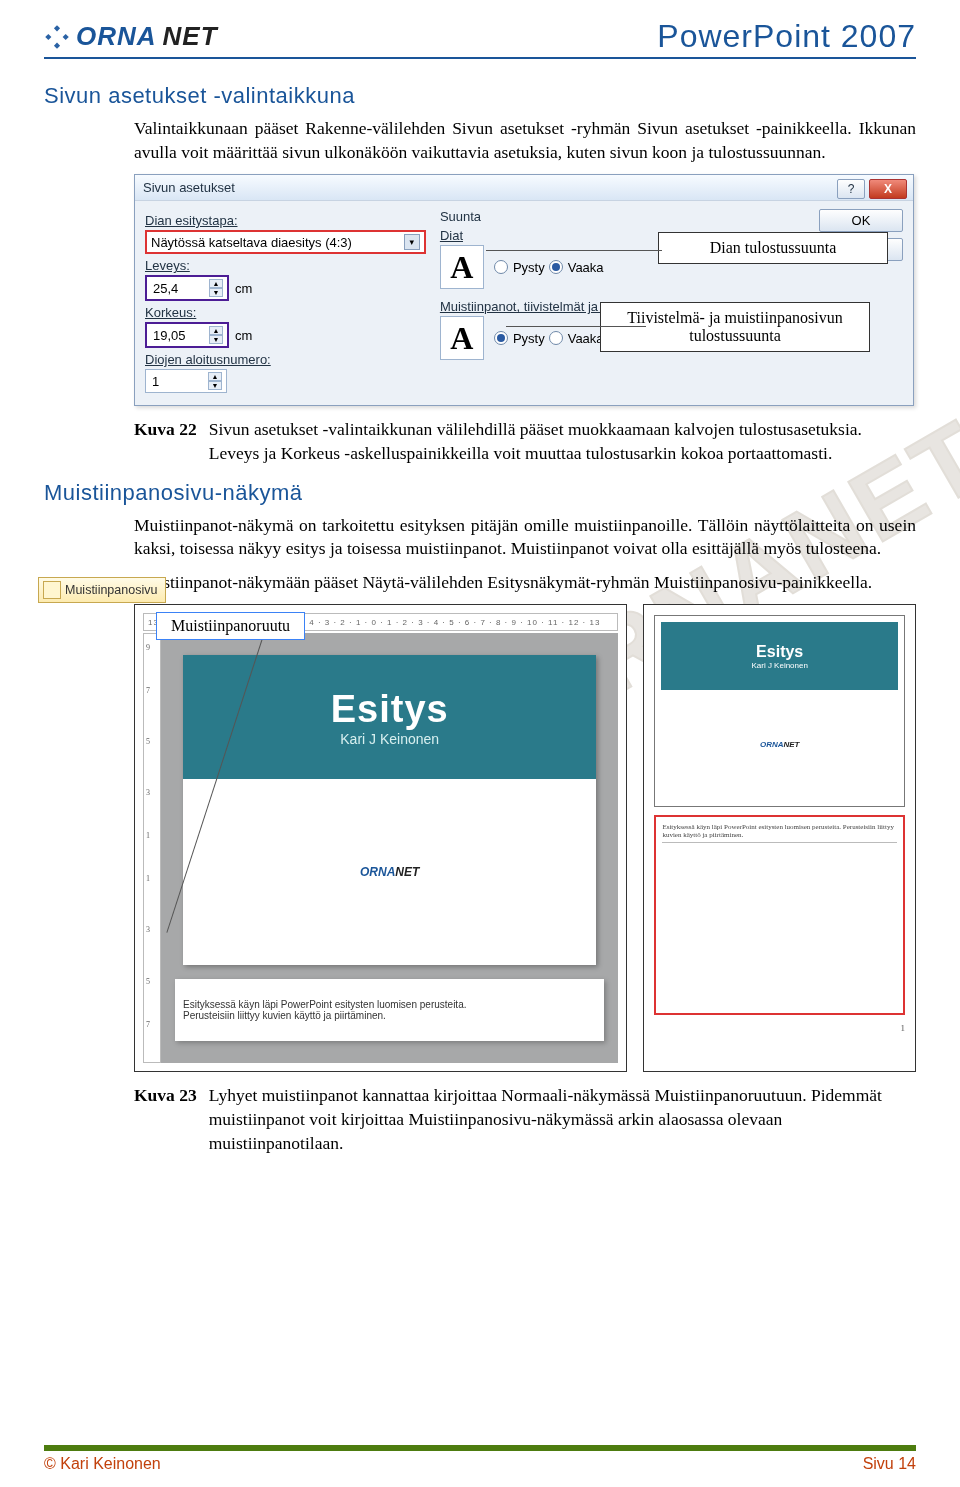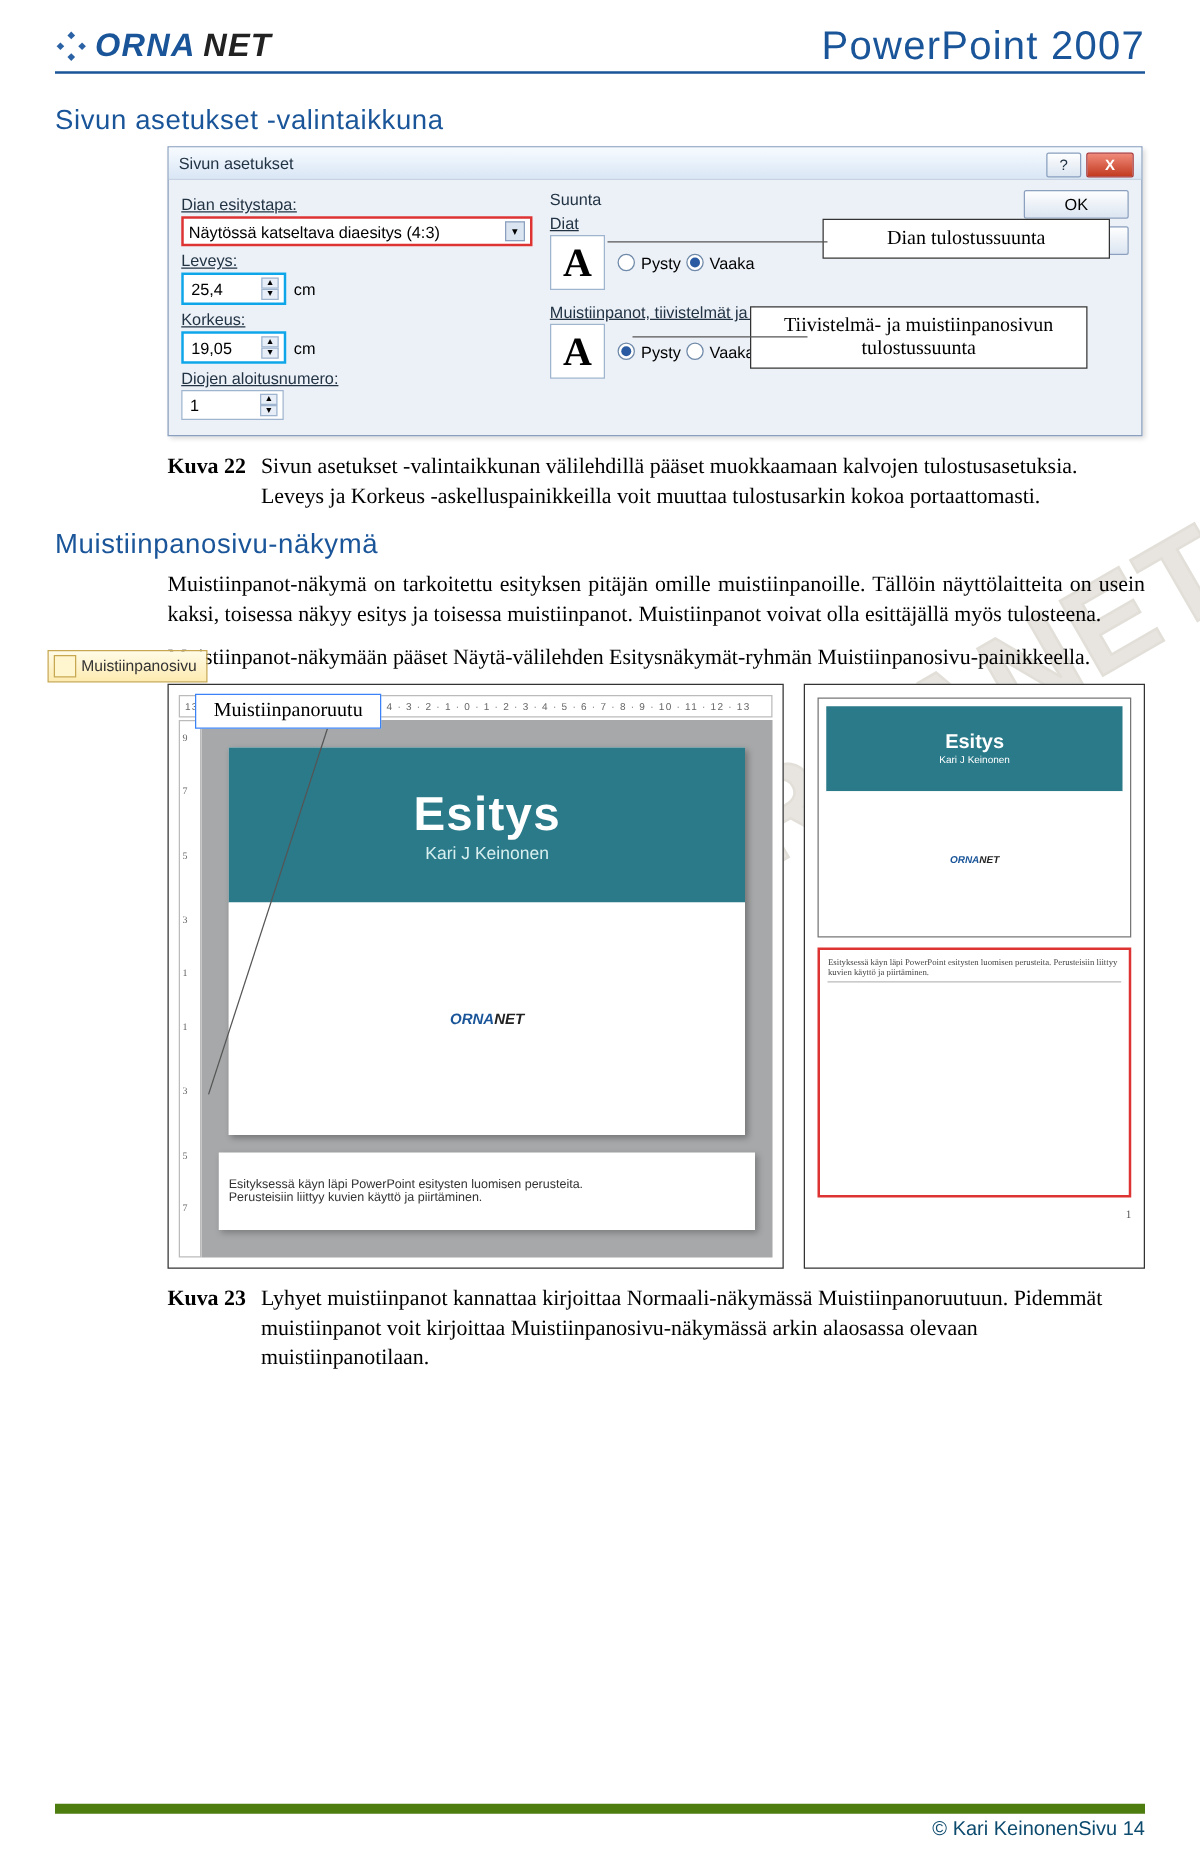--- a/index.html
+++ b/index.html
@@ -119,21 +119,21 @@
     border: 2px solid #d33; padding: 2px 4px; background: #fff;
     display: flex; justify-content: space-between; align-items: center;
   }
   .dlg-select .chev {
     width: 14px; height: 14px; background: #dbe5f1;
     border: 1px solid #8aa0be; display: flex;
     align-items: center; justify-content: center; font-size: 9px;
   }
   .spin-row { display: flex; align-items: center; gap: 6px; }
   .spin-box {
-    border: 2px solid #0ea5e9; padding: 2px 4px 2px 6px; background: #fff;
+    border: 2px solid #4c1d95; padding: 2px 4px 2px 6px; background: #fff;
     display: flex; align-items: center; gap: 6px; width: 70px;
     justify-content: space-between;
   }
   .spin-box.plain { border: 1px solid #9eb4cf; }
   .spin-arrows { display: flex; flex-direction: column; }
   .spin-arrows span {
     font-size: 7px; line-height: 7px; background: #e7eef7;
     border: 1px solid #9eb4cf; width: 12px; text-align: center;
   }
   .mid-col { flex: 1.3; }
@@ -307,24 +307,24 @@
     font-weight: 900;
     pointer-events: none;
     user-select: none;
     z-index: 0;
     -webkit-text-stroke: 2px #e2ded8;
   }
 
   .footer {
     position: absolute;
     bottom: 14px; left: 44px; right: 44px;
-    border-top: 8px solid #4d7c0f;
-    display: flex; justify-content: flex-end;
+    border-top: 6px solid #4d7c0f;
+    display: flex; justify-content: space-between;
     font-family: Verdana, Arial, sans-serif;
-    color: #0c4a6e;
+    color: #c2410c;
     font-size: 16px;
     padding-top: 4px;
   }
 
   .rel { position: relative; }
 </style>
 </head>
 <body>
 
 <div class="page">
@@ -344,20 +344,21 @@
           </svg>
       </span>
       <span class="orna">ORNA</span>
         <span class="net">NET</span>
     </div>
     <div class="doc-title">PowerPoint 2007</div>
   </div>
 
   <div class="content-block rel" style="z-index:1;">
     <div class="h2">Sivun asetukset -valintaikkuna</div>
+    <p class="body-text">Valintaikkunaan pääset Rakenne-välilehden Sivun asetukset -ryhmän Sivun asetukset -painikkeella. Ikkunan avulla voit määrittää sivun ulkonäköön vaikuttavia asetuksia, kuten sivun koon ja tulostussuunnan.</p>
 
     <div class="dialog-figure">
       <div class="dialog">
         <div class="dialog-titlebar">
           <span>Sivun asetukset</span>
           <div class="titlebar-btns">
             <div class="tb-btn">?</div>
             <div class="tb-btn tb-close">X</div>
           </div>
         </div>

